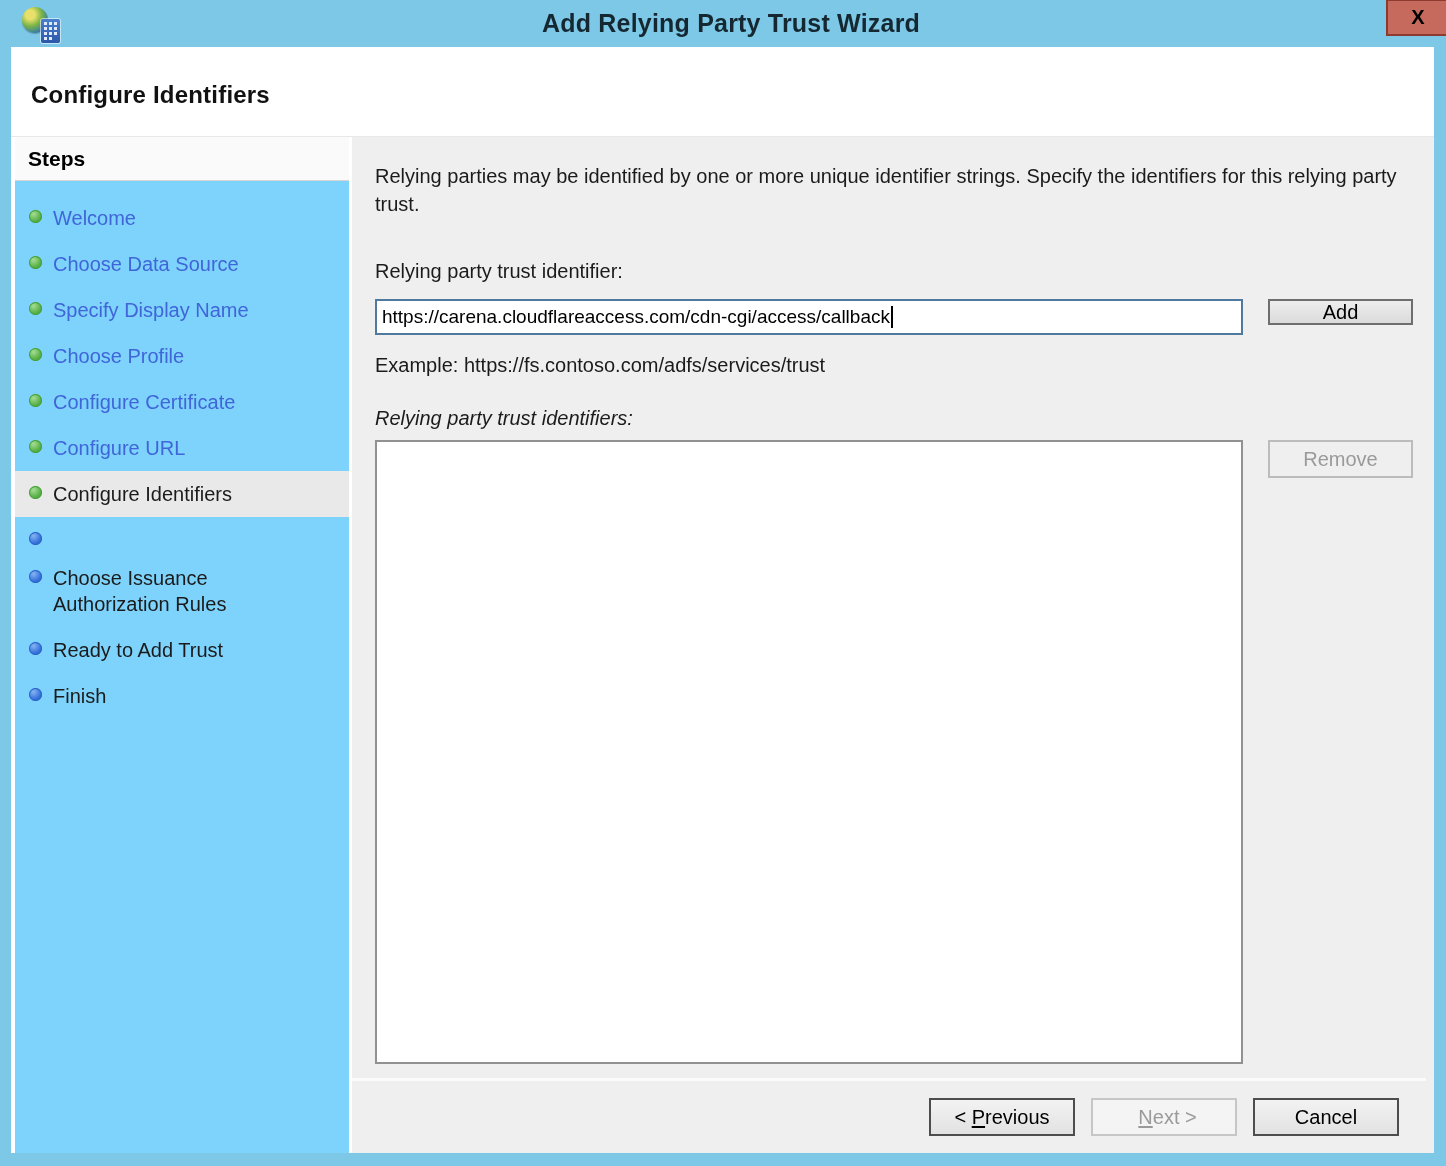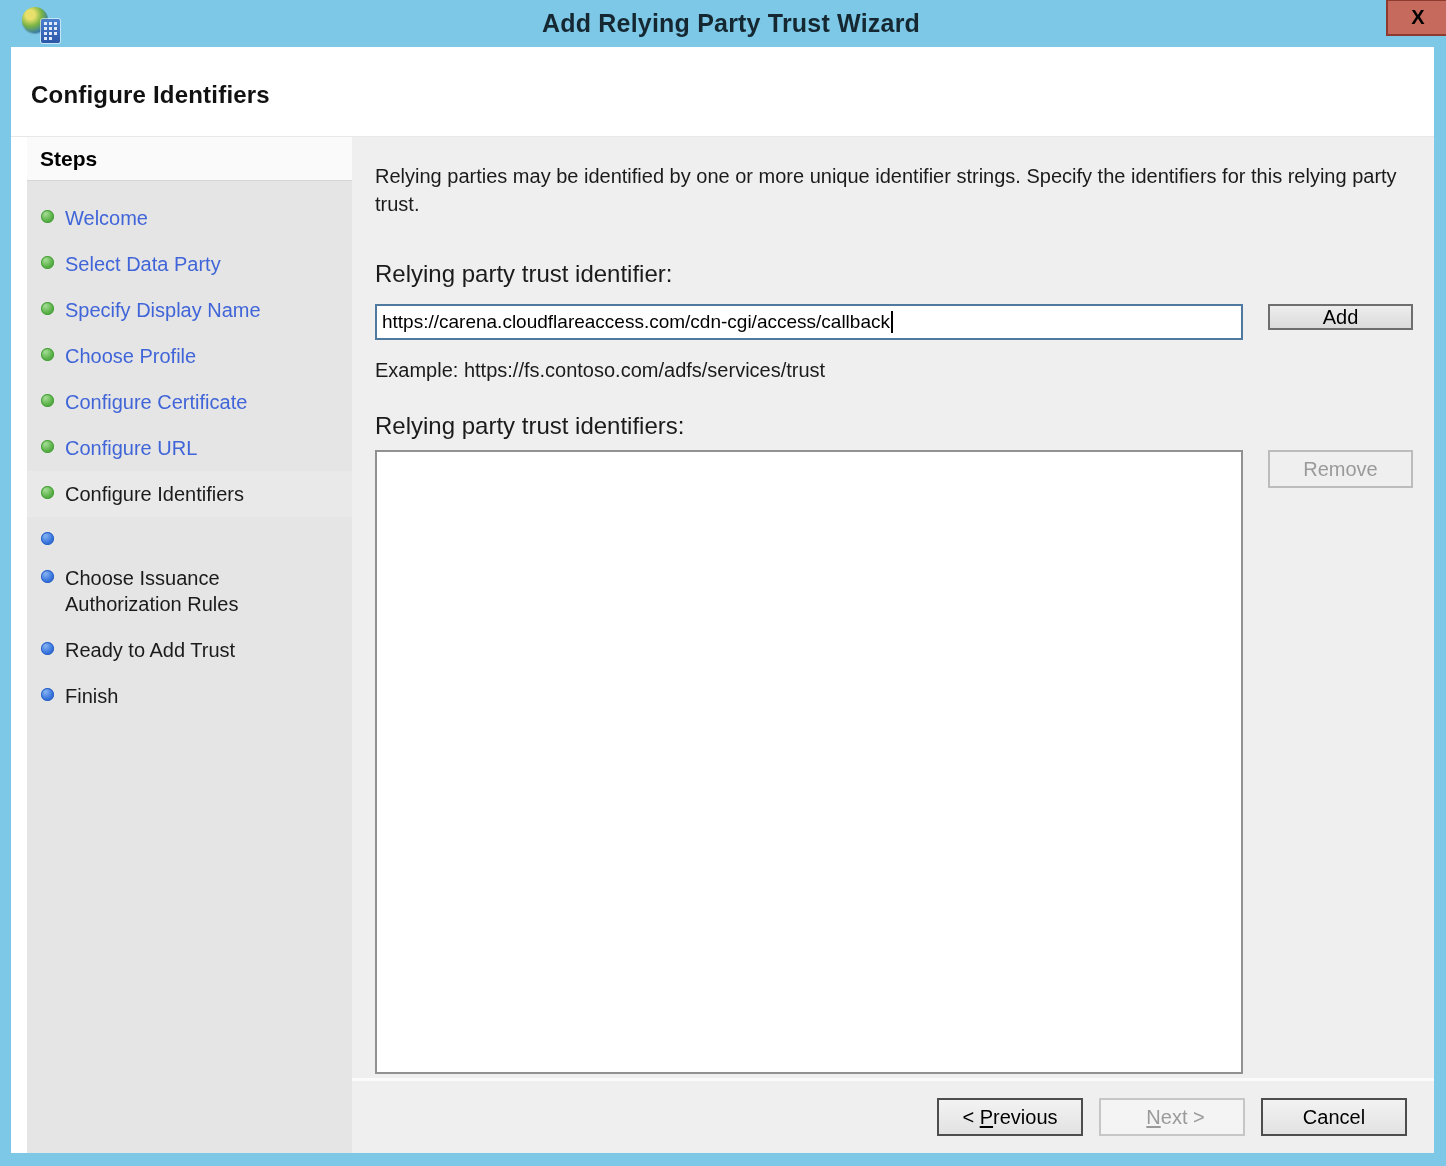--- a/index.html
+++ b/index.html
@@ -65,21 +65,21 @@
   .header-band{
     position:absolute;top:0;left:0;right:0;height:90px;background:#fff;
     border-bottom:1px solid #e8e8e8;
   }
   .page-title{
     position:absolute;left:20px;top:34px;font-size:24px;font-weight:700;color:#111;
     letter-spacing:.2px;
   }
   
   .sidebar{
-    position:absolute;top:90px;left:16px;width:334px;bottom:0;background:#e5e5e5;
+    position:absolute;top:90px;left:4px;width:334px;bottom:0;background:#7dd3fc;
   }
   .steps-header{
     height:44px;line-height:44px;padding-left:13px;
     background:#fafafa;border-bottom:1px solid #d5d5d5;
     font-size:21px;font-weight:700;color:#000;
   }
   .steps-list{padding-top:14px;}
   .step-row{
     display:flex;align-items:flex-start;
     padding:10px 10px 10px 14px;
@@ -100,54 +100,54 @@
   .step-row.done .step-label{color:var(--link);}
   
   .main-pane{
     position:absolute;top:90px;left:341px;right:0;bottom:0;
     background:var(--pane-bg);
   }
   .pane-inner{padding:26px 0 0 23px;}
   .description{
     width:1022px;font-size:20px;line-height:1.38;color:#1b1b1b;
   }
-  .field-label{font-size:24px;color:#1b1b1b;}
+  .field-label{font-size:20px;color:#1b1b1b;}
   .label-identifier{margin-top:42px;}
   .input-row{margin-top:16px;display:flex;align-items:flex-start;}
   .url-input{
     width:868px;height:36px;background:#fff;
     border:2px solid var(--input-focus-border);
     font-size:19px;line-height:32px;padding:0 5px;
     white-space:nowrap;overflow:hidden;color:#000;
     display:flex;align-items:center;cursor:text;
   }
   .caret{display:inline-block;width:2px;height:22px;background:#000;margin-left:1px;}
   .btn{
     font-family:"Liberation Sans", sans-serif;
     font-size:20px;color:#000;text-align:center;cursor:pointer;
   }
   .add-btn{
     margin-left:25px;width:145px;height:26px;
     background:linear-gradient(#ededed,#dbdbdb);
     border:2px solid #6e6e6e;
   }
   .example{margin-top:19px;font-size:20px;color:#1b1b1b;}
-  .label-identifiers{margin-top:30px;}
+  .label-identifiers{margin-top:30px;font-style:italic;}
   .list-row{margin-top:10px;display:flex;align-items:flex-start;}
   .listbox{
     width:868px;height:624px;background:#fff;border:2px solid #919191;
   }
   .remove-btn{
     margin-left:25px;width:145px;height:38px;
     background:#efefef;border:2px solid #bcbcbc;color:#9a9a9a;
     cursor:default;
   }
   
   .footer{
-    position:absolute;left:0;right:0;bottom:0;height:75px;
+    position:absolute;left:0;right:8px;bottom:0;height:75px;
     background:var(--pane-bg);
     border-top:3px solid #fbfbfb;
     display:flex;align-items:center;justify-content:flex-end;
     gap:16px;padding-right:27px;
   }
   .nav-btn{
     width:146px;height:38px;
     background:linear-gradient(#f3f3f3,#e2e2e2);
     border:2px solid #4d4d4d;
   }
@@ -178,21 +178,21 @@
 
   <div class="sidebar">
     <div class="steps-header">Steps</div>
     <div class="steps-list">
         <div class="step-row done">
           <span class="step-bullet done"></span>
           <span class="step-label">Welcome</span>
         </div>
         <div class="step-row done">
           <span class="step-bullet done"></span>
-          <span class="step-label">Select Data Party</span>
+          <span class="step-label">Choose Data Source</span>
         </div>
         <div class="step-row done">
           <span class="step-bullet done"></span>
           <span class="step-label">Specify Display Name</span>
         </div>
         <div class="step-row done">
           <span class="step-bullet done"></span>
           <span class="step-label">Choose Profile</span>
         </div>
         <div class="step-row done">

